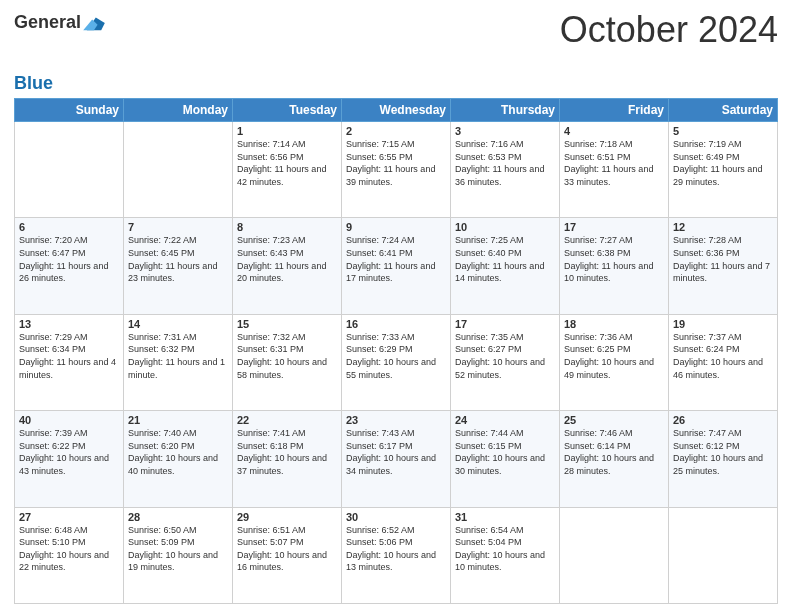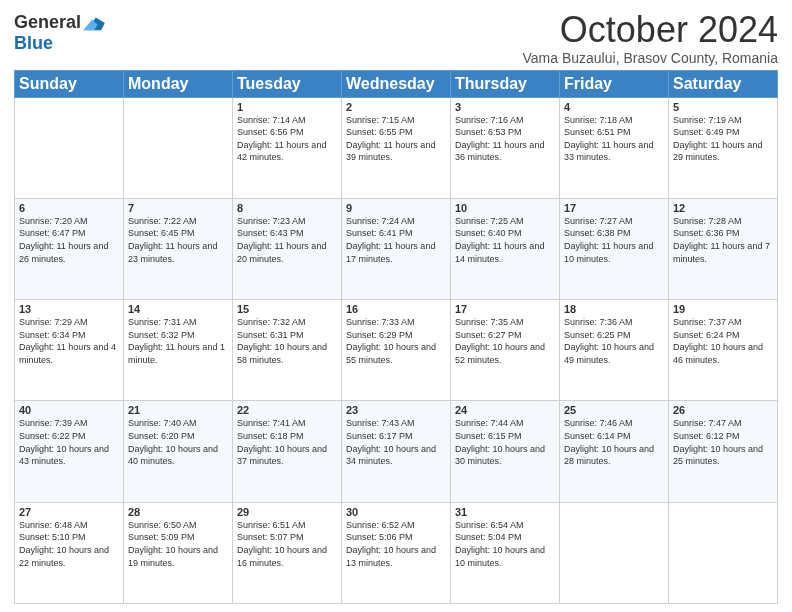--- a/index.html
+++ b/index.html
@@ -21,20 +21,21 @@
       display: flex;
       align-items: flex-start;
       justify-content: space-between;
       margin-bottom: 4px;
     }
     .logo {
       display: flex;
       flex-direction: column;
       align-items: flex-start;
       margin-top: 2px;
+      gap: 40px;
     }
     .logo-text {
       display: flex;
       align-items: center;
     }
     .logo-general {
       font-size: 18px;
       font-weight: bold;
       color: #333;
     }
@@ -63,24 +64,24 @@
     }
     .calendar {
       flex: 1;
       border-collapse: collapse;
       width: 100%;
       table-layout: fixed;
     }
     .calendar th {
       background-color: #3b82c4;
       color: #fff;
-      font-size: 16px;
+      font-size: 12px;
       font-weight: bold;
       padding: 4px 4px;
-      text-align: left;
+      text-align: right;
       border: 1px solid #5a9fd4;
     }
     .calendar td {
       border: 1px solid #d0d0d0;
       vertical-align: top;
       padding: 3px 4px;
       font-size: 9.5px;
       color: #333;
       height: 80px;
     }
@@ -115,21 +116,20 @@
         <span class="logo-general">General</span>
         <svg class="logo-icon" viewBox="0 0 24 20" xmlns="http://www.w3.org/2000/svg">
           <polygon points="4,18 14,4 24,10 20,18" fill="#1a6fad"></polygon>
           <polygon points="0,18 10,6 16,12 12,18" fill="#5ab0e8"></polygon>
         </svg>
       </div>
       <span class="logo-blue">Blue</span>
     </div>
     <div class="title-area">
       <div class="month-title">October 2024</div>
-      <div class="location-title">Vama Buzaului, Brasov County, Romania</div>
     </div>
   </div>
 
   <table class="calendar">
     <thead>
       <tr>
         <th><span>Sunday</span></th>
         <th><span>Monday</span></th>
         <th><span>Tuesday</span></th>
         <th><span>Wednesday</span></th>

